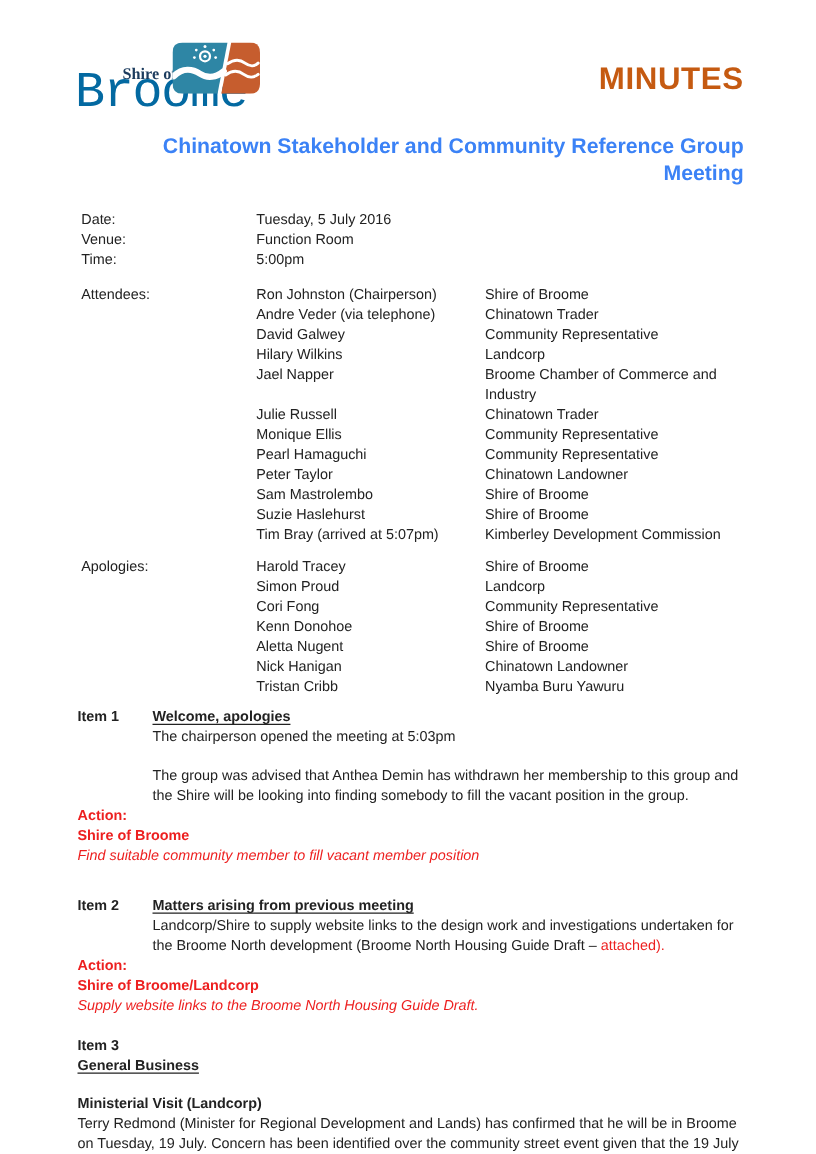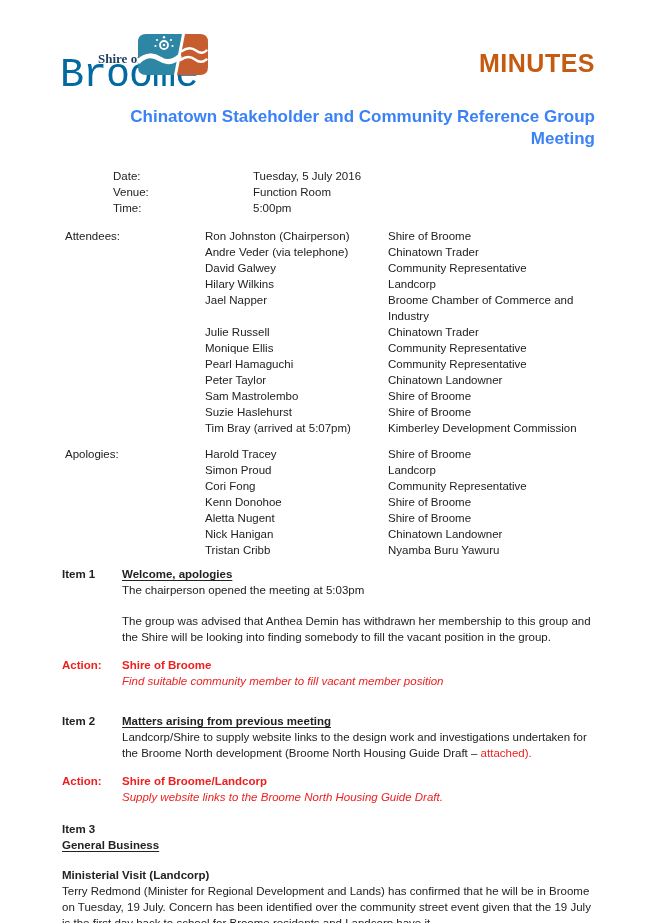--- a/index.html
+++ b/index.html
@@ -39,42 +39,42 @@
 
   
   .title {
     margin:14px 0 0 0;
     font-size:17px; line-height:22px; font-weight:bold;
     color:#3b82f6;
     text-align:right;
   }
 
   
-  .meta { margin-top:18px;margin-left:48px; }
+  .meta { margin-top:18px; }
   .meta-row { display:flex; }
   .meta-label { width:143px; padding-left:3px; box-sizing:border-box; }
   .people { display:flex; }
   .attendees { margin-top:12px;justify-content:flex-end; }
   .apologies { margin-top:10px; }
   .people-label { width:143px; padding-left:3px; box-sizing:border-box; flex:0 0 auto; }
   .people-rows { flex:1; }
   .person-row { display:flex; }
   .col-name { width:183px; flex:0 0 auto; }
   .col-org { flex:1; }
 
   
   .item-block { display:flex; }
   .lbl-col { width:60px; flex:0 0 auto; font-weight:bold; }
   .content-col { flex:1; }
   .item-heading { font-weight:bold; text-decoration:underline; text-underline-offset:2px; }
   .sub-heading { font-weight:bold; margin-top:14px; }
   .para { margin:0; }
   .para + .para { margin-top:15px; }
   .item1 { margin-top:8px; }
-  .action-block { margin-top:12px; }
+  .action-block { margin-top:0;flex-direction:column; }
   .item2 { margin-top:24px; }
   .item3 { margin-top:16px;flex-direction:column; }
   .red { color:#ed1f1f; }
   .action-block .lbl-col { color:#ed1f1f; }
   .action-owner { font-weight:bold; color:#ed1f1f; }
   .action-task { font-style:italic; color:#ed1f1f; }
 </style>
 </head>
 <body>
 

